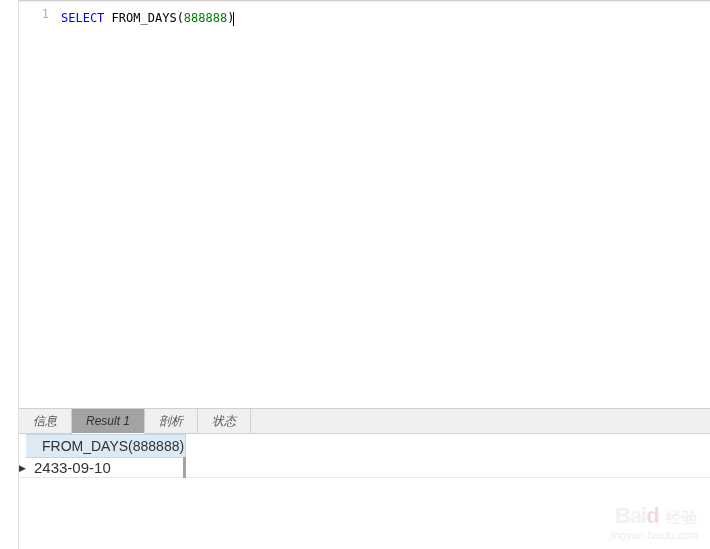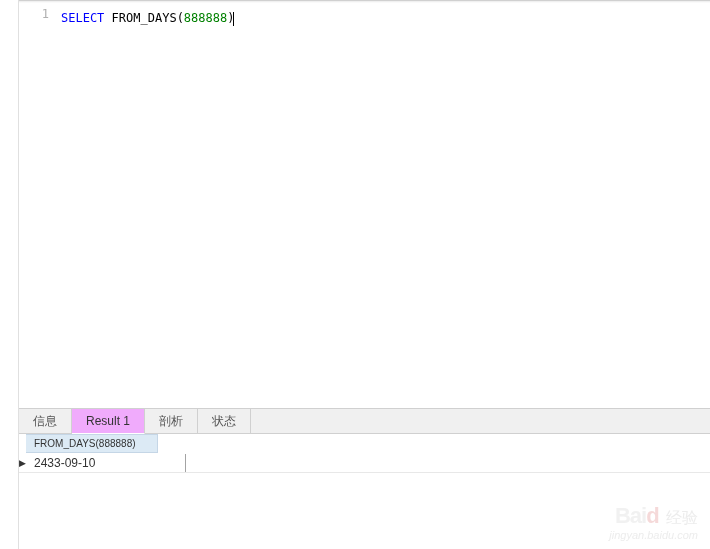--- a/index.html
+++ b/index.html
@@ -84,71 +84,72 @@
       vertical-align: middle;
       margin-left: -1px;
     }
     .tabs-bar {
       display: flex;
       background: #f0f0f0;
       border-top: 1px solid #d0d0d0;
       border-bottom: 1px solid #d0d0d0;
       height: 26px;
       align-items: stretch;
+      font-style: italic;
     }
     .tab {
       padding: 0 14px;
       display: flex;
       align-items: center;
       border-right: 1px solid #d0d0d0;
       color: #555;
       cursor: pointer;
       font-size: 12px;
       background: #f0f0f0;
     }
     .tab.active {
-      background: #f0abfc;
+      background: #a3a3a3;
       border-bottom: 1px solid #fff;
       margin-bottom: -1px;
       color: #333;
     }
     .results-pane {
       flex: 1;
       background: #fff;
       overflow: hidden;
     }
     .result-header {
       background: #dceaf5;
       border: 1px solid #c5d6e6;
       border-left: none;
-      padding: 3px 8px;
-      width: 132px;
+      padding: 3px 16px;
+      width: 160px;
       margin-left: 7px;
-      font-size: 10px;
+      font-size: 14px;
       color: #333;
     }
     .result-row {
       display: flex;
       align-items: center;
       border-bottom: 1px solid #e8e8e8;
       height: 20px;
     }
     .row-marker {
       width: 7px;
       display: flex;
       align-items: center;
       justify-content: center;
       color: #333;
       font-size: 9px;
     }
     .result-cell {
       padding: 2px 8px;
       width: 160px;
-      border-right: 1px solid #a3a3a3;
-      font-size: 12px;
+      border-right: 3px solid #a3a3a3;
+      font-size: 15px;
       color: #333;
     }
     .watermark {
       position: absolute;
       right: 12px;
       bottom: 8px;
       text-align: right;
       color: rgba(255,255,255,0.85);
       opacity: 0.6;
       pointer-events: none;

